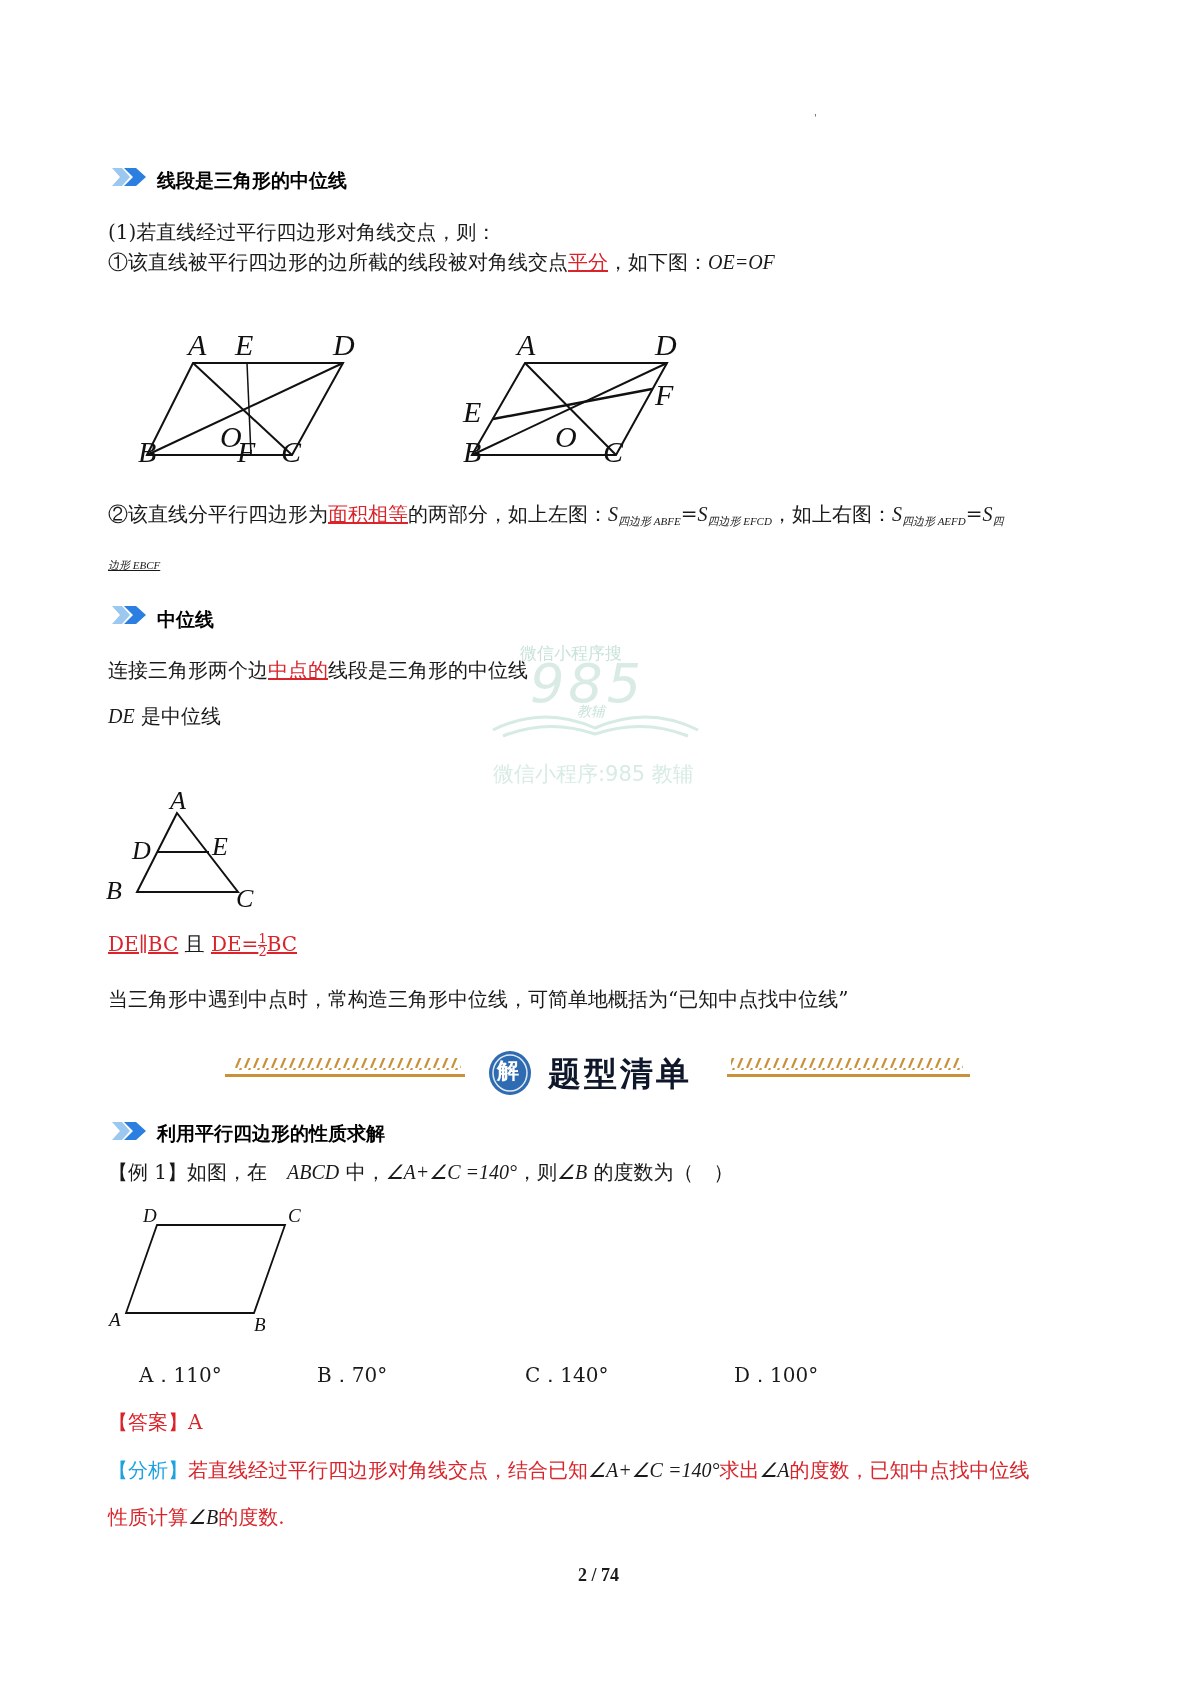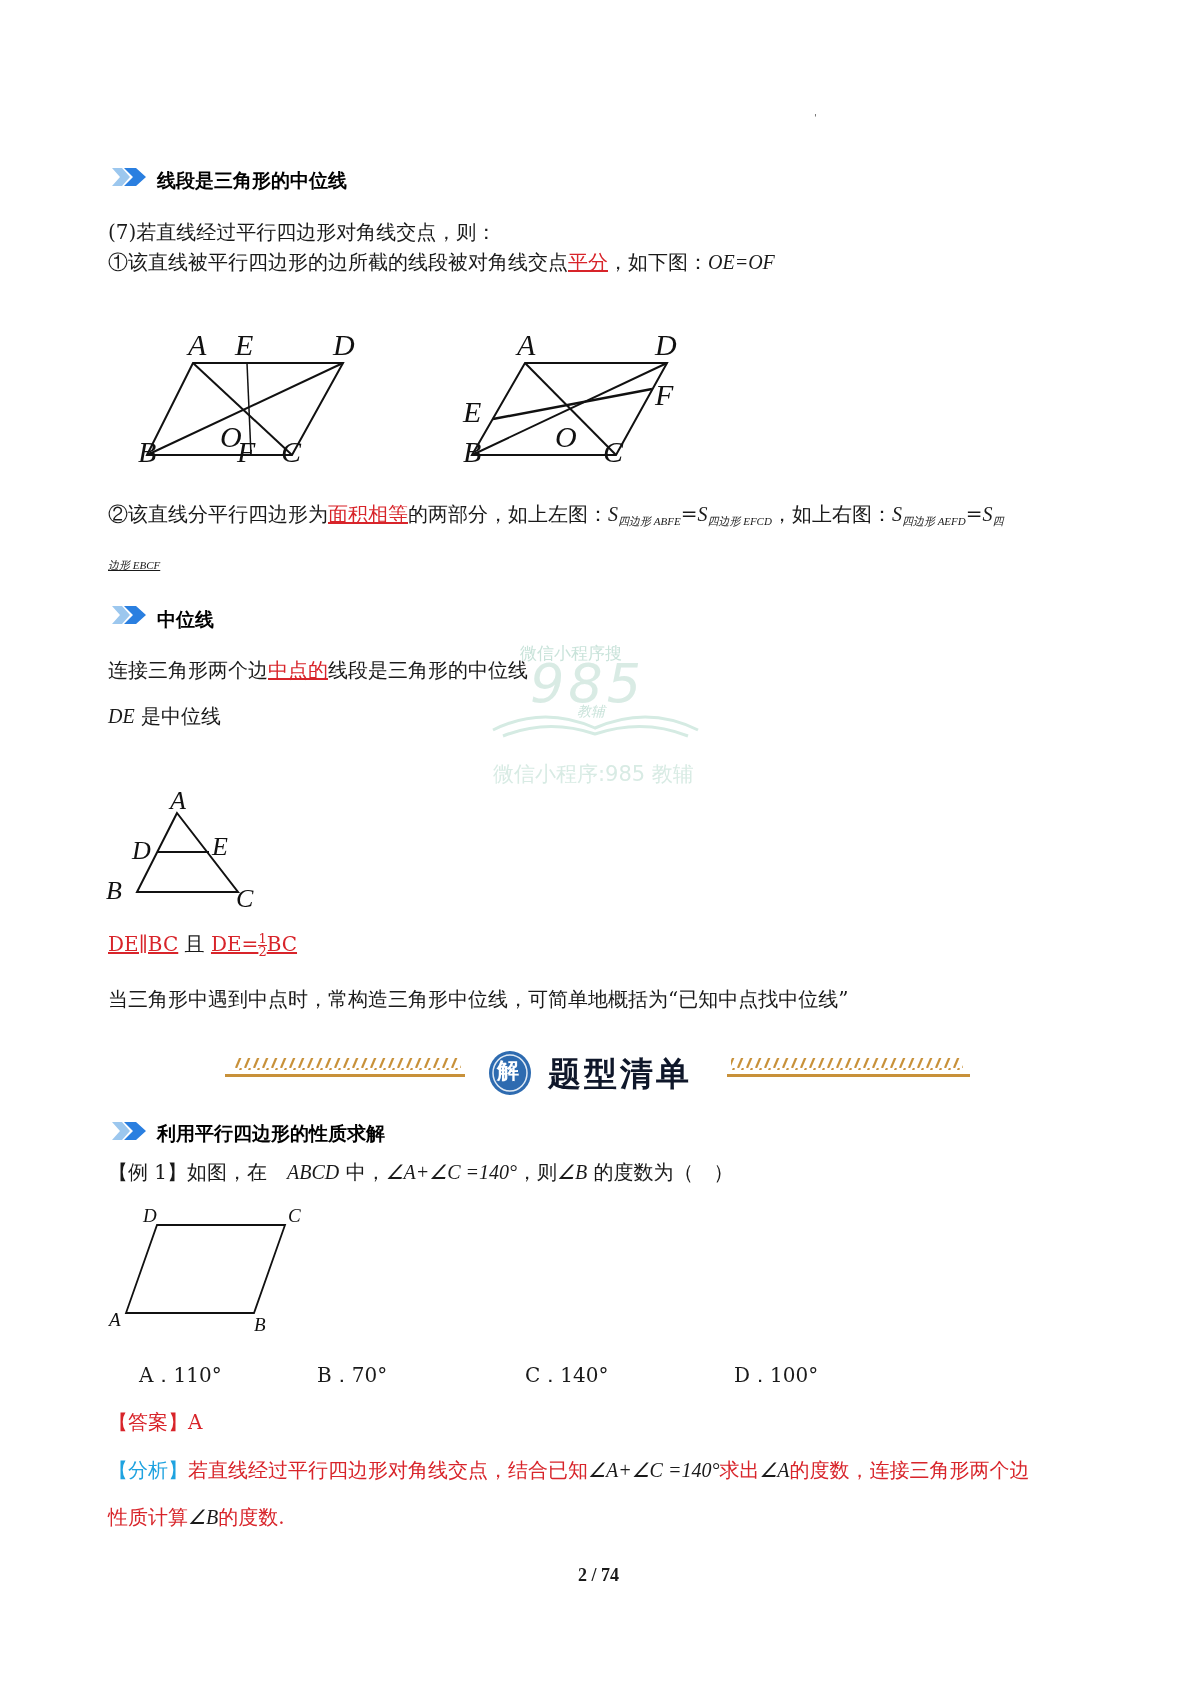--- a/index.html
+++ b/index.html
@@ -25,21 +25,21 @@
 <body>
 
 <div class="abs" style="left:814px;top:112px;font-size:10px;color:#555;">'</div>
 
 <svg class="chev" style="left:112px;top:168px;" viewBox="0 0 36 18">
   <polygon points="0,0 10,0 18,9 10,18 0,18 8,9" fill="#9cc7ee"></polygon>
   <polygon points="12,0 24,0 34,9 24,18 12,18 21,9" fill="#2a7fe0"></polygon>
 </svg>
 <div class="abs heading" style="left:157px;top:168px;">线段是三角形的中位线</div>
 
-<div class="abs txt" style="left:108px;top:220px;">(7)若直线经过平行四边形对角线交点，则：</div>
+<div class="abs txt" style="left:108px;top:220px;">(1)若直线经过平行四边形对角线交点，则：</div>
 
 <div class="abs txt" style="left:108px;top:250px;">
   <span>①该直线被平行四边形的边所截的线段被对角线交点</span><span class="u-red">平分</span><span>，如下图：</span><span class="ital">OE=OF</span>
 </div>
 
 <svg class="abs" style="left:130px;top:325px;" width="240" height="145" viewBox="0 0 240 145">
   <g stroke="#111" stroke-width="2" fill="none">
     <polygon points="63,38 213,38 162,130 17,130"></polygon>
     <line x1="63" y1="38" x2="162" y2="130"></line>
     <line x1="17" y1="130" x2="213" y2="38"></line>
@@ -166,19 +166,19 @@
 <div class="abs txt" style="left:139px;top:1363px;"><span>A．</span><span>110°</span></div>
 <div class="abs txt" style="left:317px;top:1363px;"><span>B．</span><span>70°</span></div>
 <div class="abs txt" style="left:525px;top:1363px;"><span>C．</span><span>140°</span></div>
 <div class="abs txt" style="left:734px;top:1363px;"><span>D．</span><span>100°</span></div>
 
 <div class="abs txt red" style="left:108px;top:1410px;">
   <span>【答案】</span><span>A</span>
 </div>
 
 <div class="abs txt red" style="left:108px;top:1458px;">
-  <span class="blue">【分析】</span><span>若直线经过平行四边形对角线交点，结合已知</span><span class="ital" style="color:#1a1a1a;">∠A+∠C =140°</span><span>求出</span><span class="ital" style="color:#1a1a1a;">∠A</span><span>的度数，连接三角形两个边</span>
+  <span class="blue">【分析】</span><span>若直线经过平行四边形对角线交点，结合已知</span><span class="ital" style="color:#1a1a1a;">∠A+∠C =140°</span><span>求出</span><span class="ital" style="color:#1a1a1a;">∠A</span><span>的度数，已知中点找中位线</span>
 </div>
 <div class="abs txt red" style="left:108px;top:1505px;">
   <span>性质计算</span><span class="ital" style="color:#1a1a1a;">∠B</span><span>的度数.</span>
 </div>
 
 <div class="abs page-num" style="left:578px;top:1565px;">2 / 74</div>
 
 </body></html>

